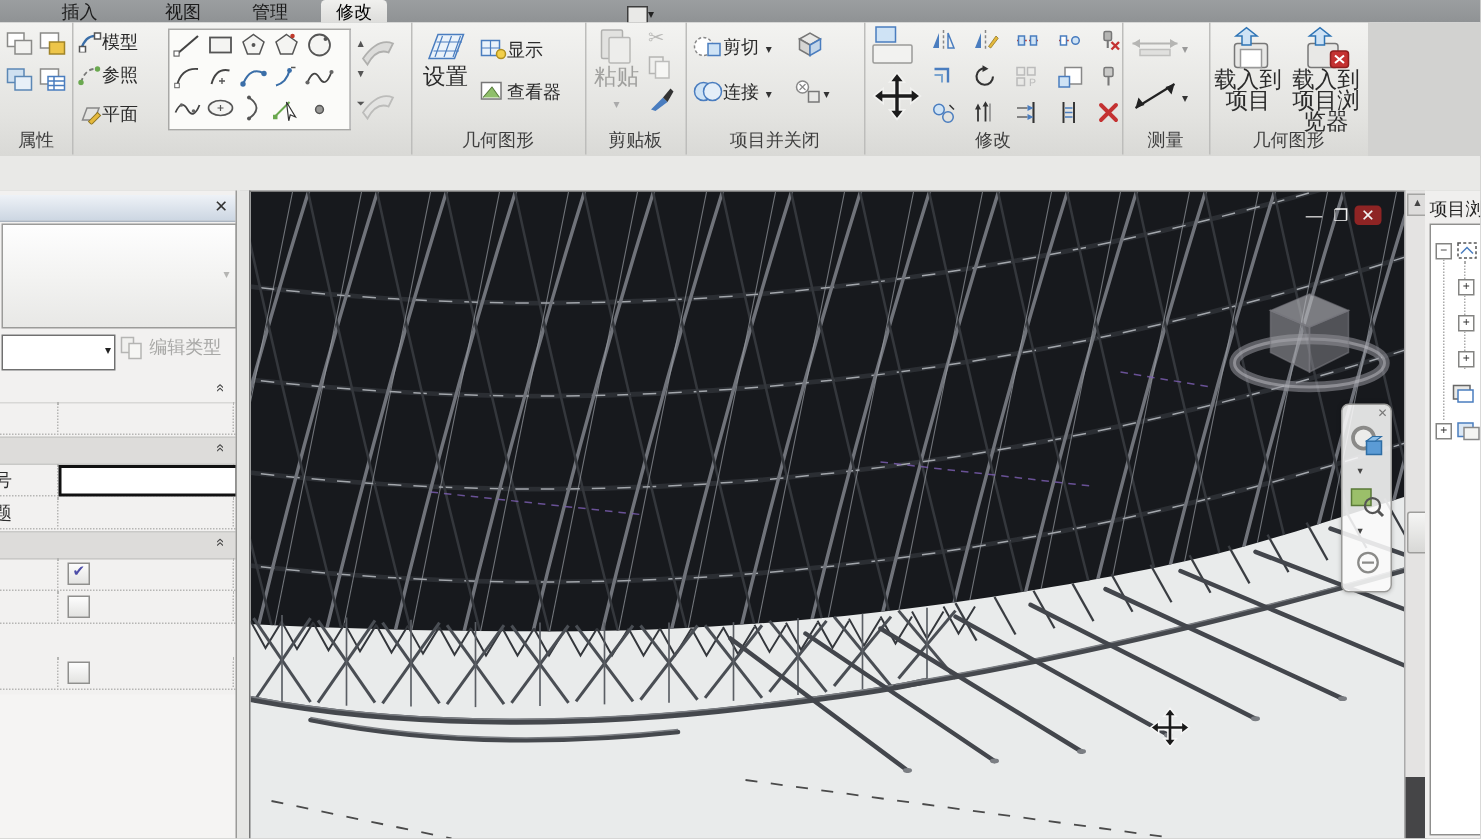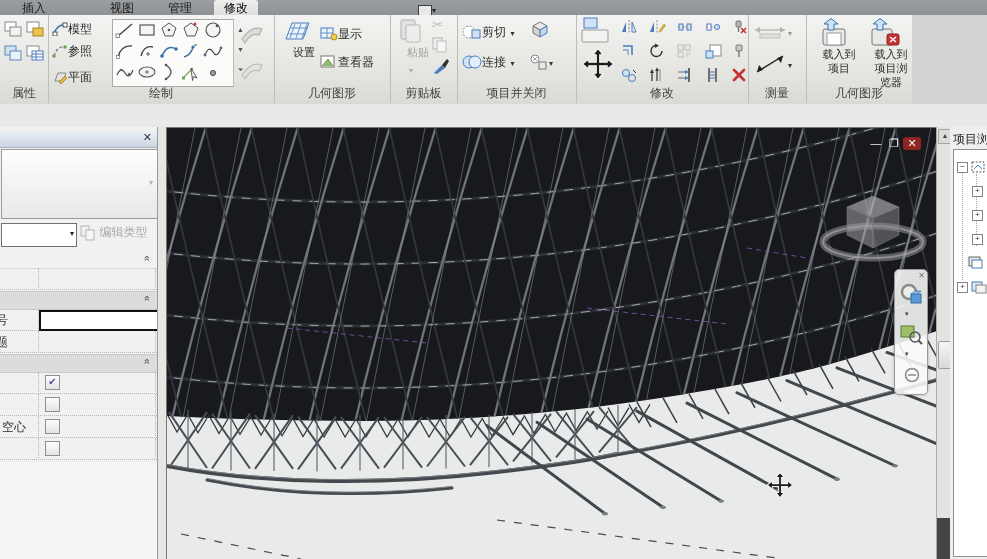--- a/index.html
+++ b/index.html
@@ -20,21 +20,21 @@
   .dd{font-size:8px;color:#333;}
   .icon-box{display:inline-block;vertical-align:middle;}
   .minirow{position:absolute;height:20px;line-height:20px;white-space:nowrap;}
   
   #sketchbox{left:64px;top:4px;width:120px;height:66px;background:#fbfbf9;border:1px solid #a8a8a6;}
   .scell{position:absolute;width:22px;height:21px;}
   #sketch-scroll{position:absolute;right:-14px;top:0px;width:13px;height:66px;border-left:1px solid #bbb;text-align:center;}
   #sketch-scroll span{display:block;font-size:7px;color:#555;height:20px;line-height:20px;}
   
   .bigbtn{position:absolute;width:38px;text-align:center;}
-  .bigbtn .cap{font-size:11px;color:#2b2b2b;display:block;line-height:14px;margin-left:14px;}
+  .bigbtn .cap{font-size:15px;color:#2b2b2b;display:block;line-height:14px;}
   .bigbtn.gray .cap{color:#a0a09e;}
   
   .mi{position:absolute;width:22px;height:22px;}
   .mi svg{width:18px;height:16px;margin:2px;}
   
   #optbar{left:0;top:104px;width:987px;height:23px;background:#e9e9e7;border-bottom:1px solid #c6c6c4;}
   
   #propwrap{left:0;top:127px;width:160px;height:432px;background:#f2f1f0;}
   #prop-head{left:0;top:3px;width:157px;height:17px;background:linear-gradient(#eef2f7,#ccd6e2);border-bottom:1px solid #aab4c0;}
   #prop-close{position:absolute;right:5px;top:1px;font-size:11px;color:#333;font-weight:bold;}
@@ -77,21 +77,21 @@
   .tnode{position:absolute;width:9px;height:9px;border:1px solid #848482;background:#fff;font-size:8px;line-height:8px;text-align:center;color:#333;}
   .tico{position:absolute;width:14px;height:12px;}
   .tline{position:absolute;border-left:1px dotted #aaa;}
   svg{display:block;}
 </style>
 </head>
 <body>
 <div id="root">
 
 <div id="tabstrip" class="abs">
-  <span class="tab" style="left:12px">插入</span>
+  <span class="tab" style="left:31px">插入</span>
   <span class="tab" style="left:100px">视图</span>
   <span class="tab" style="left:158px">管理</span>
   <span class="tab active" style="left:214px">修改</span>
   <span id="tool-ind" class="abs"><span class="win"></span><span class="dd">▾</span></span>
 </div>
 
 <div id="ribbon" class="abs">
 
   <div class="panel" style="left:0;width:48px">
     <span class="abs" style="left:4px;top:6px">
@@ -243,21 +243,20 @@
     <span class="abs" style="left:188px;top:2px">
           <svg width="32" height="32">
             <path d="M6,22 q10,-14 20,-10 l-3,6 q-8,-3 -14,8 Z" fill="#dcdcda" stroke="#b0b0ae" stroke-width="1.2"></path>
           </svg>
         </span>
     <span class="abs" style="left:188px;top:36px">
           <svg width="32" height="32">
             <path d="M6,24 q10,-14 20,-10 l-3,6 q-8,-3 -14,8 Z" fill="#e4e4e2" stroke="#bcbcba" stroke-width="1.2"></path>
           </svg>
         </span>
-    <span class="plabel">绘制</span>
   </div>
 
   <div class="panel" style="left:274px;width:116px">
     <span class="bigbtn" style="left:4px;top:2px">
           <svg width="30" height="28" style="margin:0 auto">
             <path d="M4,22 L10,6 L27,6 L21,22 Z" fill="#eaf2fa" stroke="#4a7dbf"></path>
             <path d="M7,17 L24,17 M9,11 L26,11 M13,7 L8,21 M19,7 L14,21 M25,7 L20,21" stroke="#4a7dbf" stroke-width=".8"></path>
           </svg>
           <span class="cap">设置</span>
         </span>
@@ -517,26 +516,20 @@
         <span class="chev">»</span>
       </div>
   <div class="prow abs" style="top:245px">
         <span class="lab"></span>
         <span class="cell">
           <span class="cbox">✔</span>
         </span>
       </div>
   <div class="prow abs" style="top:267px">
         <span class="lab"></span>
-        <span class="cell">
-          <span class="cbox"></span>
-        </span>
-      </div>
-  <div class="prow abs" style="top:289px">
-        <span class="lab" style="left:2px">空心</span>
         <span class="cell">
           <span class="cbox"></span>
         </span>
       </div>
   <div class="prow abs" style="top:311px">
         <span class="lab"></span>
         <span class="cell">
           <span class="cbox"></span>
         </span>
       </div>

